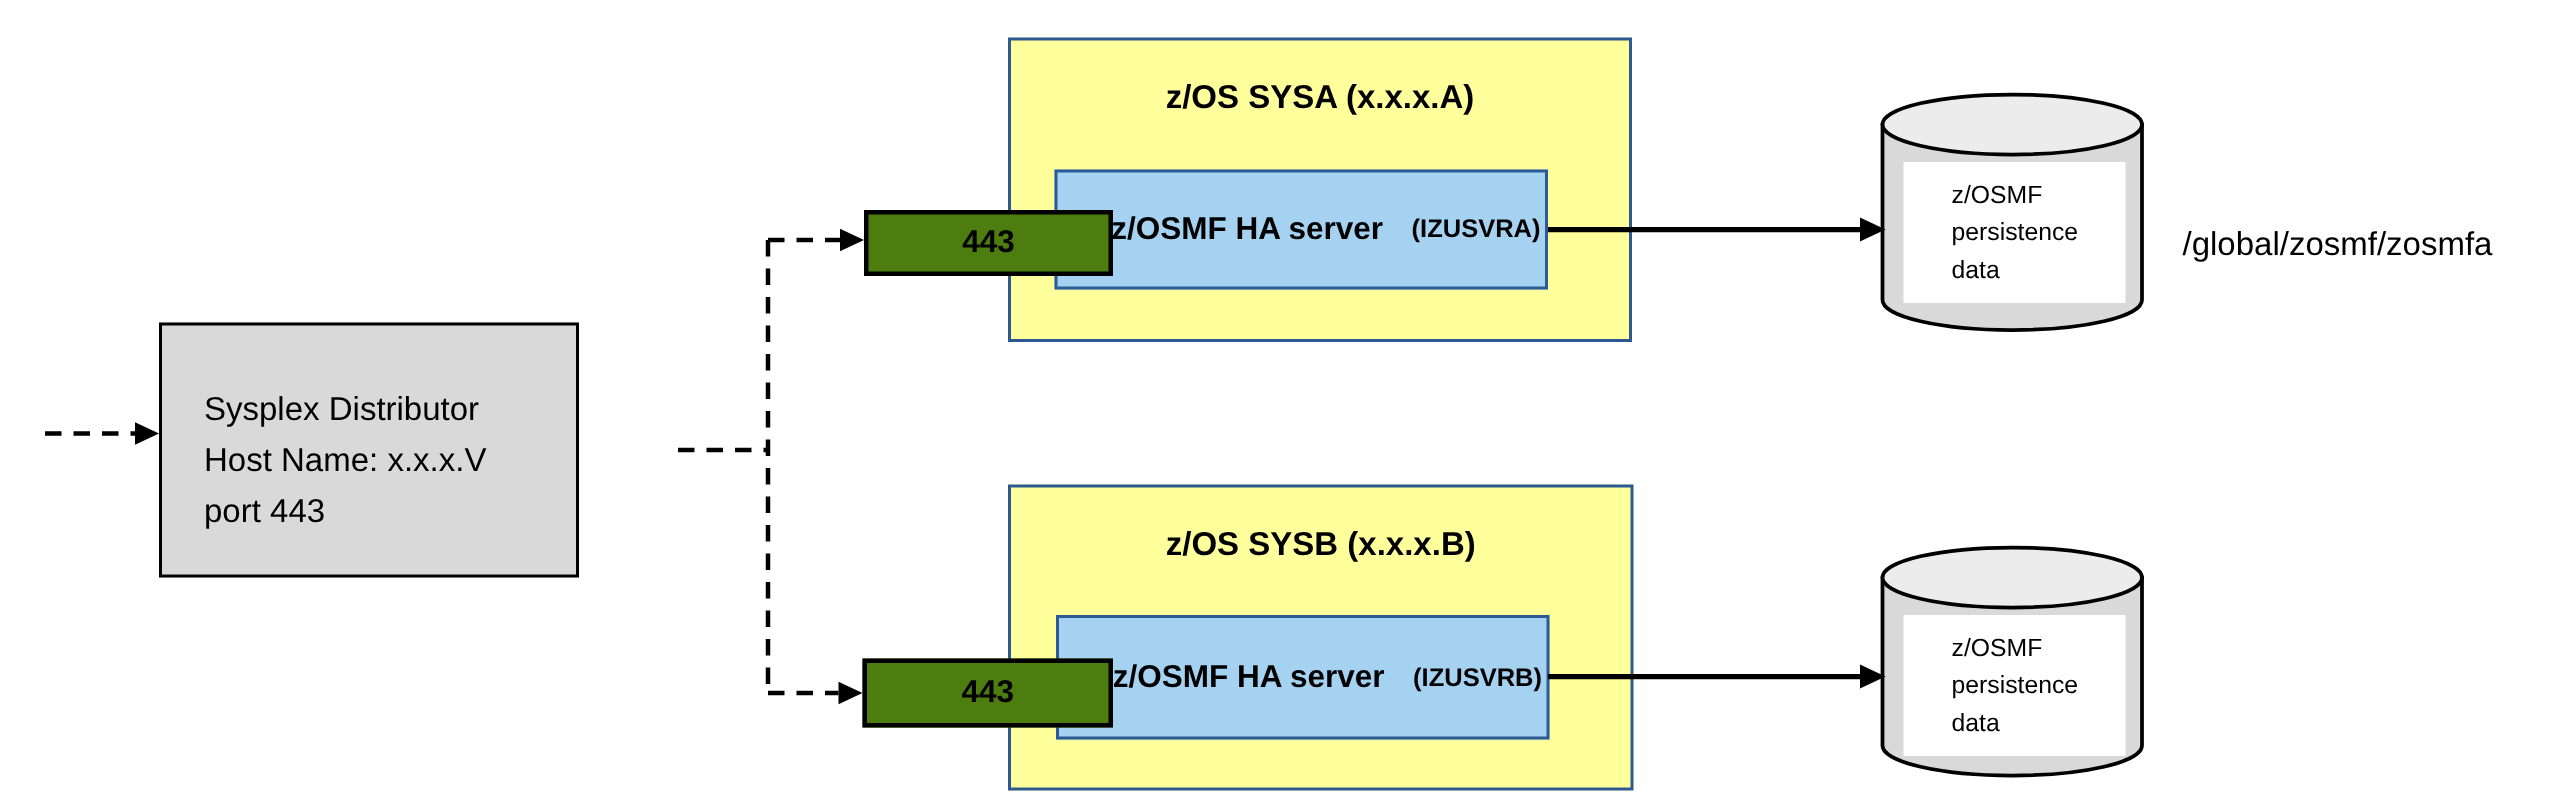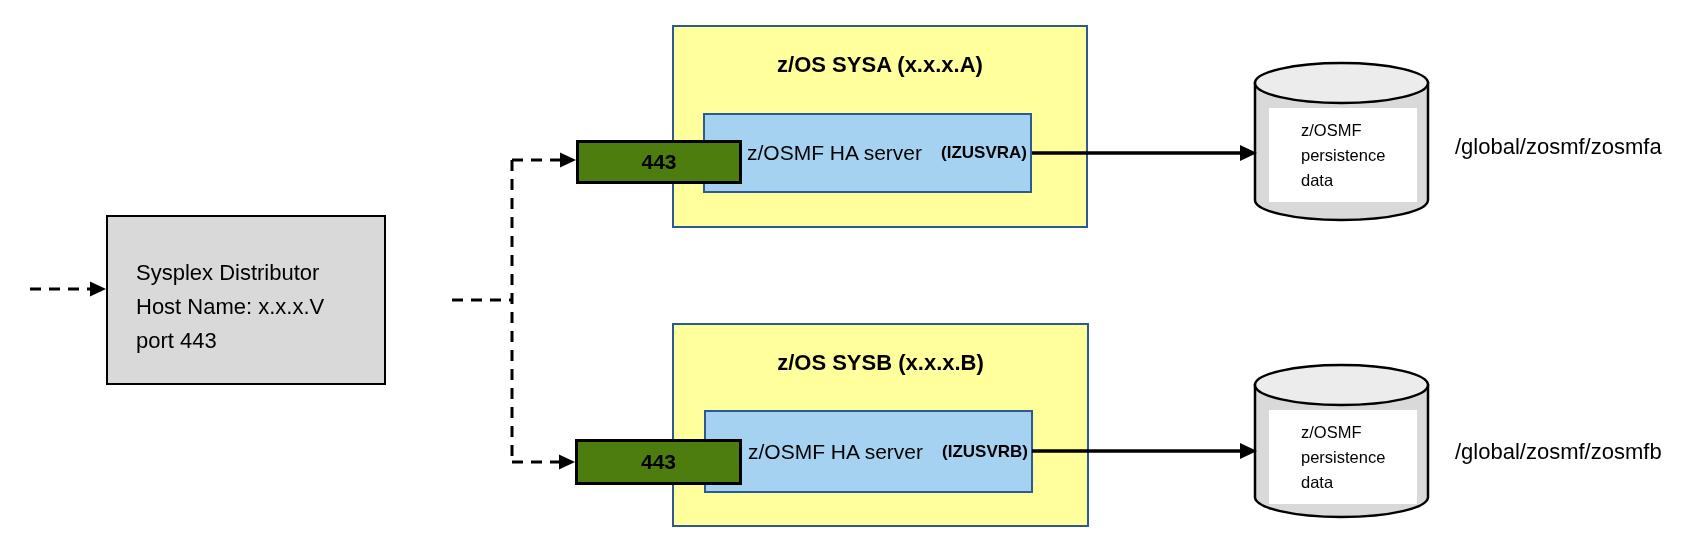--- a/index.html
+++ b/index.html
@@ -36,21 +36,21 @@
 
   
   .server{
     position:absolute;box-sizing:border-box;
     background:#a6d2f2;border:2.5px solid #2e5a94;
     display:flex;align-items:center;justify-content:flex-end;
     padding-right:3px;z-index:2;white-space:nowrap;
   }
   .server-a{left:703px;top:113px;width:329px;height:80px;}
   .server-b{left:704px;top:410px;width:329px;height:83px;}
-  .server-name{font-weight:400;font-size:21px;}
+  .server-name{font-weight:700;font-size:21px;}
   .server-instance{font-weight:700;font-size:17px;margin-left:19px;}
 
   
   .port{
     position:absolute;box-sizing:border-box;
     background:#4d7c0f;border:3px solid #000;
     display:flex;align-items:center;justify-content:center;
     font-weight:700;font-size:21px;z-index:3;
   }
   .port-a{left:576px;top:140px;width:166px;height:44px;}
@@ -64,21 +64,21 @@
     font-size:16.5px;line-height:25px;z-index:5;
   }
   .storage-a{left:1269px;top:108px;}
   .storage-b{left:1269px;top:410px;}
 
   
   .mount-path{
     position:absolute;left:1455px;font-size:22px;line-height:26px;z-index:2;
     white-space:nowrap;
   }
-  .path-a{top:134px;}
+  .path-a{top:150px;}
   .path-b{top:439px;}
 </style>
 </head>
 <body>
 
 <div class="canvas">
 
   <svg class="layer" width="1706" height="538" viewBox="0 0 1706 538">
 
     <g>
@@ -140,15 +140,14 @@
   <div class="server server-b">
     <span class="server-name">z/OSMF HA server</span>
     <span class="server-instance">(IZUSVRB)</span>
   </div>
   <div class="port port-b">443</div>
   <div class="storage-label storage-b">
     <div>z/OSMF</div>
     <div>persistence</div>
     <div>data</div>
   </div>
-  <div class="mount-path path-b">/global/zosmf/zosmfb</div>
 
 </div>
 
 </body></html>

